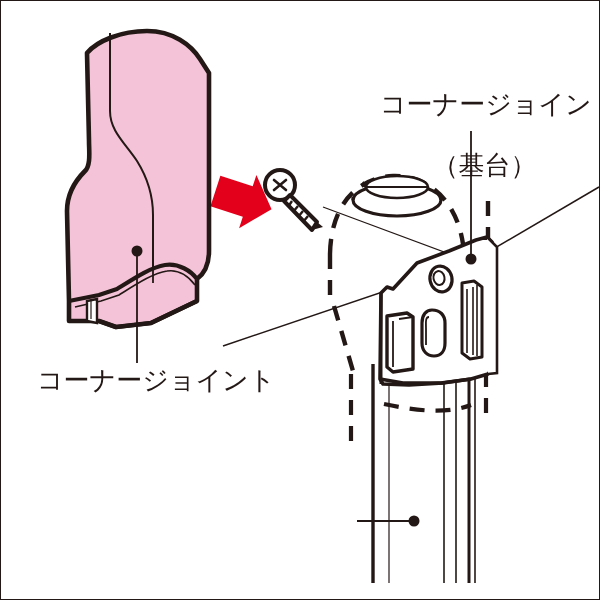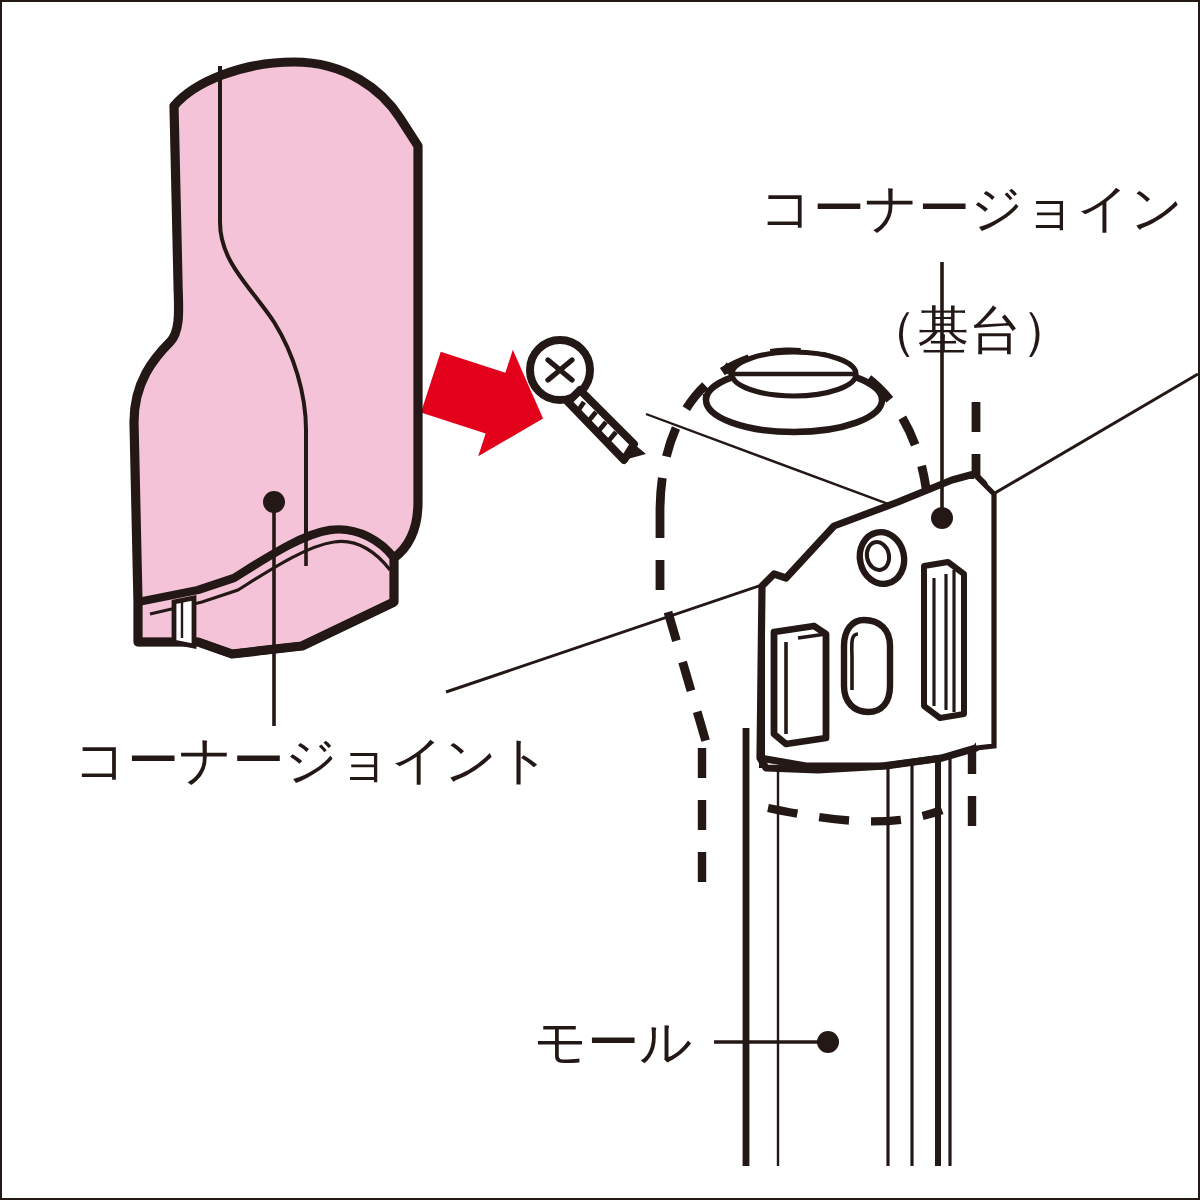--- a/index.html
+++ b/index.html
@@ -157,15 +157,14 @@
 
   </svg>
 
   <div class="lbl" id="label-joint-base">
     <span class="l1">コーナージョイント</span>
     <span class="l2">（基台）</span>
   </div>
 
   <div class="lbl" id="label-joint">コーナージョイント</div>
 
-  <div class="lbl" id="label-mall">モール</div>
 
 </div>
 
 </body></html>

